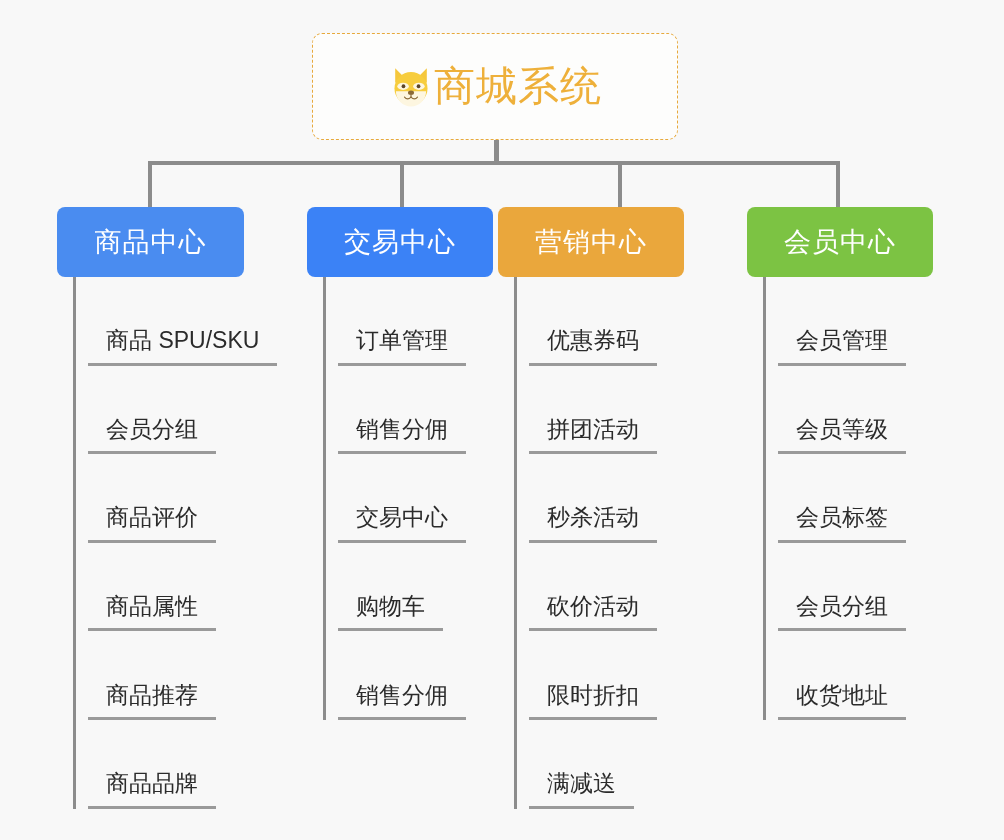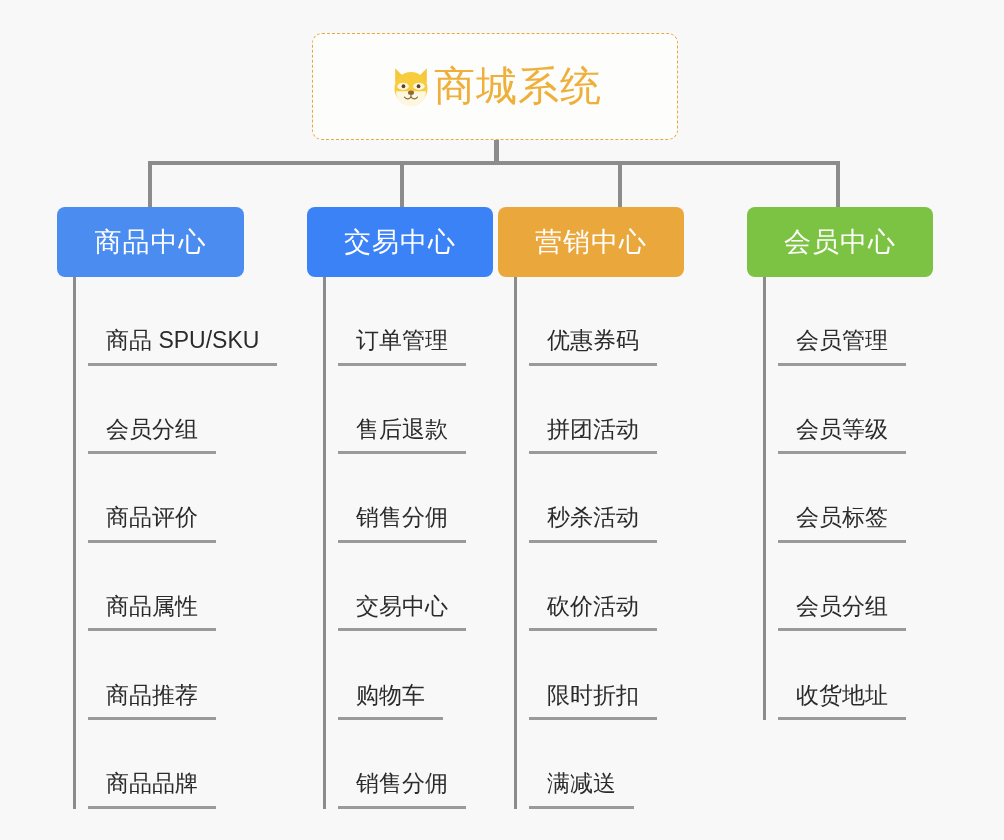--- a/index.html
+++ b/index.html
@@ -197,23 +197,20 @@
 
   <div class="column col-2">
     <div class="cat-box c-red">
       <span>交易中心</span>
     </div>
     <div class="items">
       <div class="item">
           <span class="item-label">订单管理</span>
         </div>
       <div class="item">
-          <span class="item-label">售后退款</span>
-        </div>
-      <div class="item">
           <span class="item-label">销售分佣</span>
         </div>
       <div class="item">
           <span class="item-label">交易中心</span>
         </div>
       <div class="item">
           <span class="item-label">购物车</span>
         </div>
       <div class="item">
           <span class="item-label">销售分佣</span>

